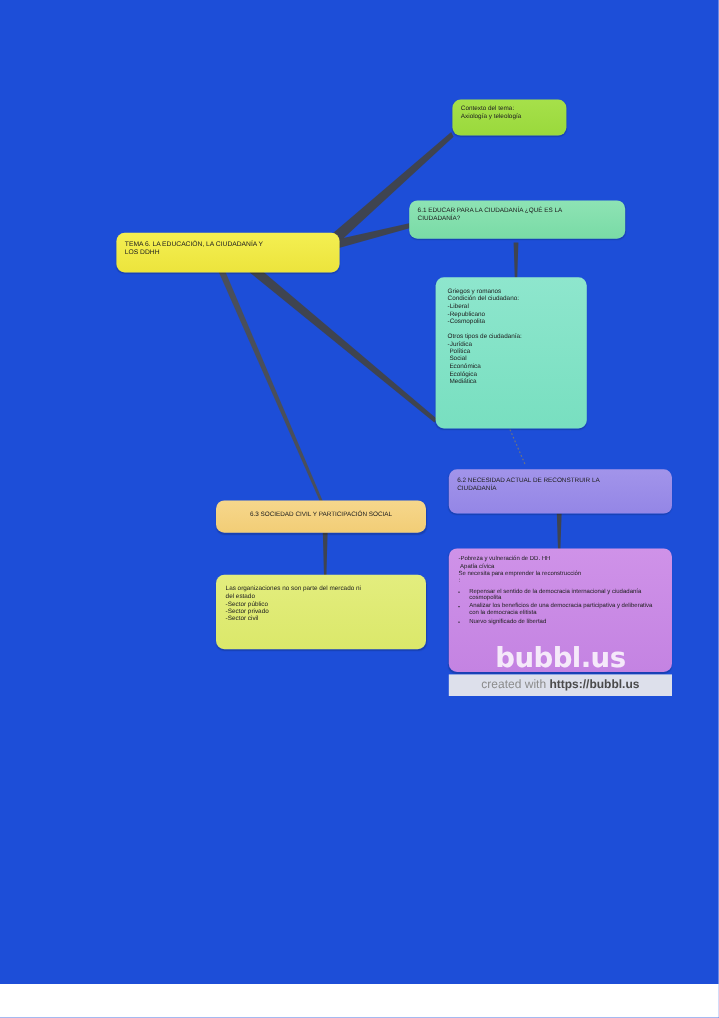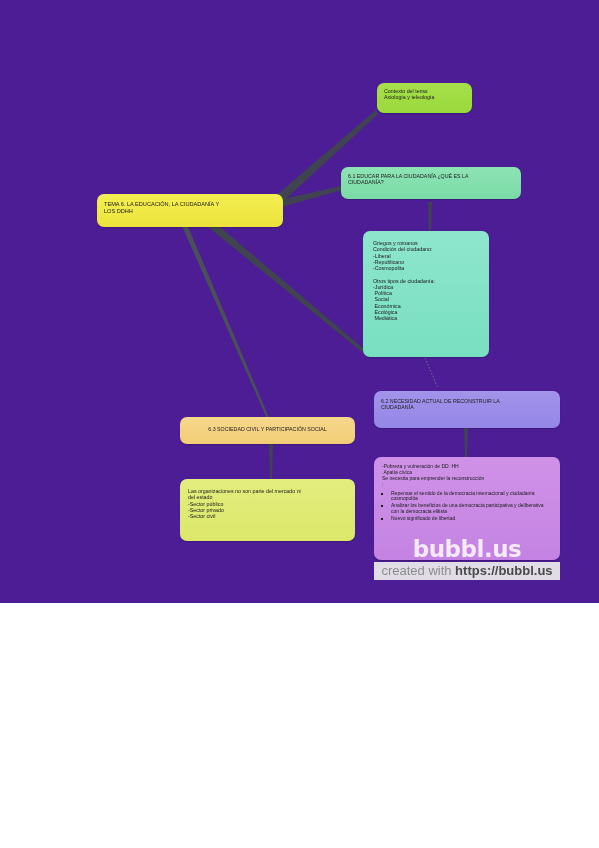--- a/index.html
+++ b/index.html
@@ -6,22 +6,22 @@
     margin: 0;
     padding: 0;
     background: #ffffff;
   }
   body {
     font-family: "Liberation Sans", sans-serif;
   }
   #page {
     position: relative;
     width: 599px;
-    height: 603px;
-    background: #4c1d95;
+    height: 820px;
+    background: #1d4ed8;
     overflow: hidden;
   }
   #canvas {
     position: absolute;
     left: 0;
     top: 0;
     width: 599px;
     height: 848px;
   }
   .edges {
@@ -93,21 +93,21 @@
     line-height: 26px;
   }
   #wm-strip {
     position: absolute;
     left: 0;
     top: 26px;
     width: 186px;
     height: 18px;
     background: rgba(236,236,236,0.93);
     color: #8c8c8c;
-    font-size: 13px;
+    font-size: 10px;
     text-align: center;
     line-height: 18px;
   }
   #wm-strip b { color: #4a4a4a; }
 </style>
 </head>
 <body>
 
 <div id="page">
   <div id="canvas">

